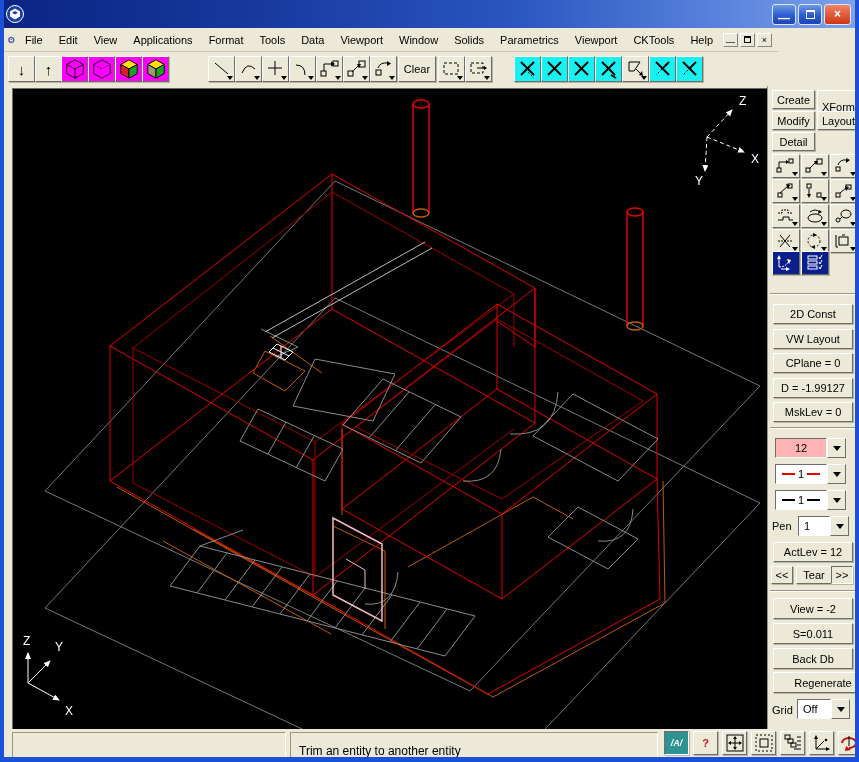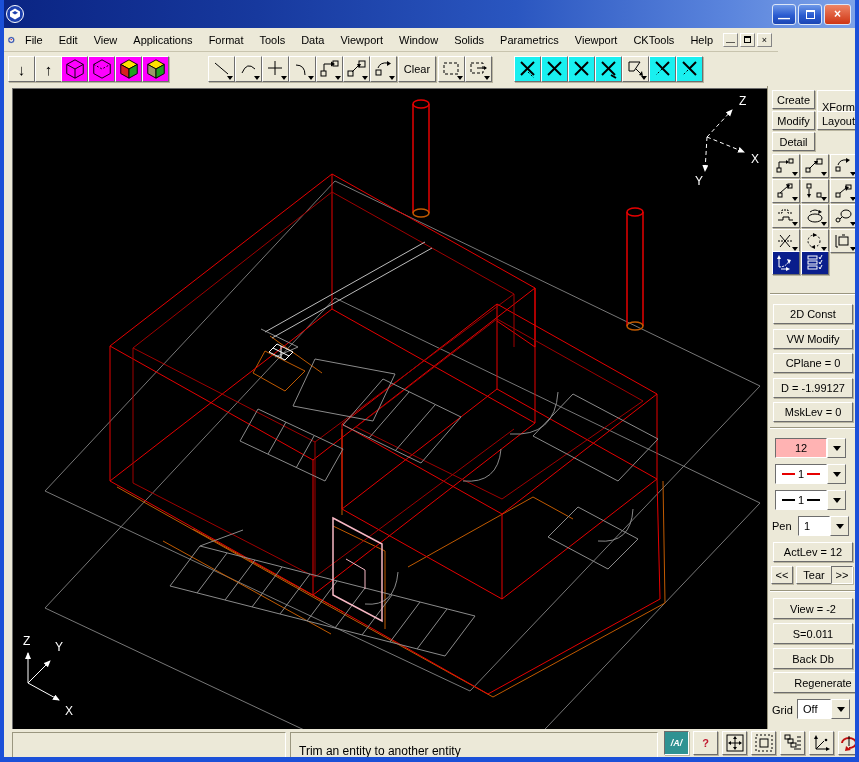--- a/index.html
+++ b/index.html
@@ -410,21 +410,21 @@
           <rect x="3" y="11" width="9" height="3" fill="none" stroke="#fff"></rect>
           <polyline points="14,2 15,4 17,0" fill="none" stroke="#fff"></polyline>
           <polyline points="14,7 15,9 17,5" fill="none" stroke="#fff"></polyline>
           <polyline points="14,12 15,14 17,10" fill="none" stroke="#fff"></polyline>
         </svg>
     </div>
 
     <div class="grpline" style="left:2px;top:208px;width:88px"></div>
 
     <div class="btn3d" style="left:5px;top:218px;width:80px;height:20px">2D Const</div>
-    <div class="btn3d" style="left:5px;top:243px;width:80px;height:20px">VW Modify</div>
+    <div class="btn3d" style="left:5px;top:243px;width:80px;height:20px">VW Layout</div>
     <div class="btn3d" style="left:5px;top:267px;width:80px;height:20px">CPlane =  0</div>
     <div class="btn3d" style="left:5px;top:292px;width:80px;height:20px">D = -1.99127</div>
     <div class="btn3d" style="left:5px;top:316px;width:80px;height:20px">MskLev =  0</div>
 
     <div class="grpline" style="left:2px;top:342px;width:88px"></div>
 
     <div class="sunken" style="left:7px;top:352px;width:52px;height:20px;background:#ffb3b3;justify-content:center">12</div>
     <div class="ddbtn" style="left:59px;top:352px;width:19px;height:20px">
         <span class="tri"></span>
       </div>

